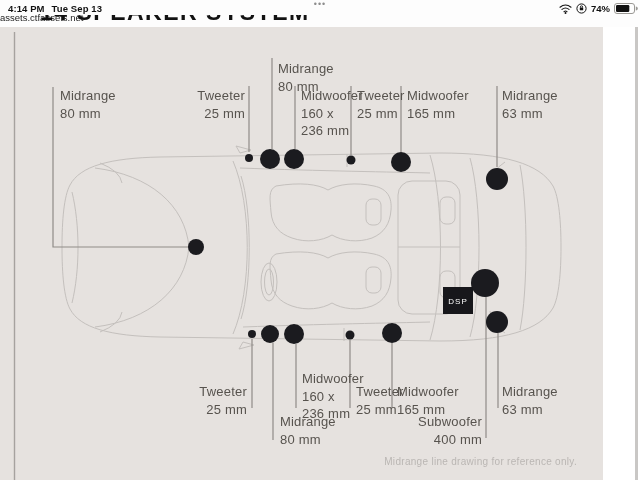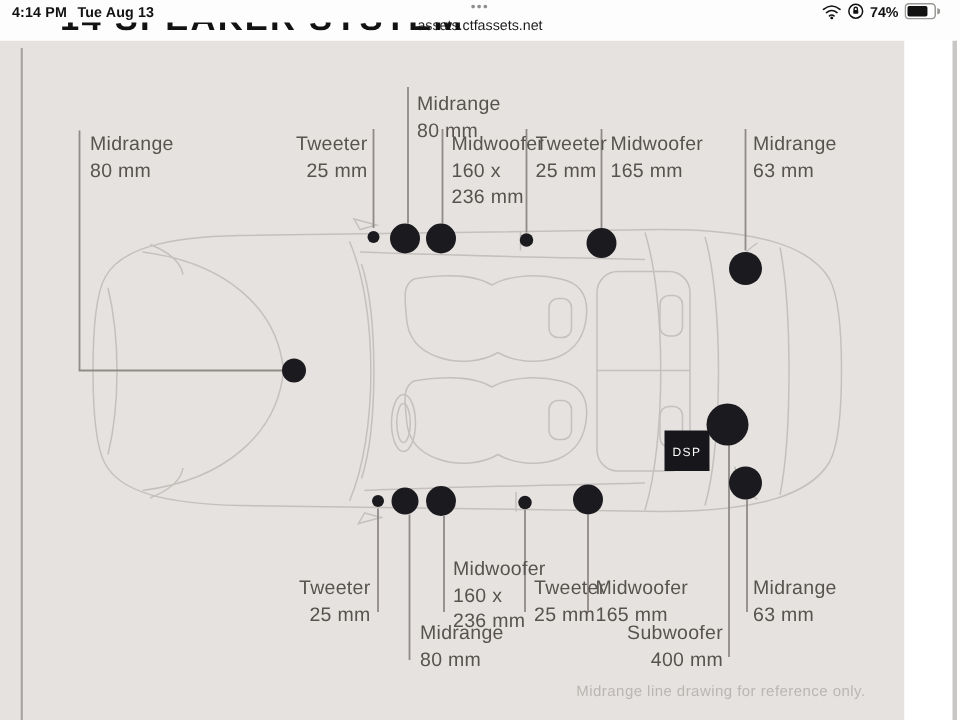--- a/index.html
+++ b/index.html
@@ -5,22 +5,22 @@
   html,body{margin:0;padding:0;}
   body{width:640px;height:480px;overflow:hidden;position:relative;
        font-family:"Liberation Sans",sans-serif;background:#ffffff;}
   .screen{position:absolute;inset:0;}
 
   
   .statusbar{position:absolute;left:0;top:0;width:640px;height:27px;background:#fdfdfd;z-index:5;}
   .sb-left{position:absolute;left:8px;top:3px;font-size:9.5px;font-weight:700;color:#111;letter-spacing:.1px;}
   .sb-left .date{margin-left:7px;font-weight:700;color:#111;}
   .sb-tabdots{position:absolute;left:0;right:0;top:0px;text-align:center;font-size:9px;color:#8d8d8d;letter-spacing:1px;line-height:8px;}
-  .sb-url{position:absolute;left:0;right:0;top:12px;text-align:center;font-size:9.5px;color:#1c1c1c;}
-  .sb-right{position:absolute;right:13px;top:3px;display:flex;align-items:center;gap:4px;height:11px;text-align:center;}
+  .sb-url{position:absolute;left:0;right:0;top:12px;text-align:left;font-size:9.5px;color:#1c1c1c;}
+  .sb-right{position:absolute;right:2px;top:3px;display:flex;align-items:center;gap:4px;height:11px;text-align:center;}
   .sb-pct{font-size:9.5px;font-weight:700;color:#111;}
 
   
   .page-title{position:absolute;left:40px;top:0;z-index:6;height:24px;line-height:24px;
     font-size:23px;font-weight:700;color:#121212;letter-spacing:1.5px;
     clip-path:inset(15px 0 0 0);white-space:nowrap;}
 
   
   .canvas{position:absolute;left:0;top:27px;width:603px;height:453px;background:#e6e2df;}
   .diagram-svg{position:absolute;left:0;top:-27px;pointer-events:none;}
@@ -36,21 +36,21 @@
   .scroll-line{position:absolute;left:32px;top:0;width:3px;height:453px;background:#c9c7c5;}
 </style>
 </head>
 <body>
 
 <div class="screen">
 
   <div class="page-title">14 SPEAKER SYSTEM</div>
 
   <div class="statusbar">
-    <div class="sb-left"><span>4:14 PM</span><span class="date">Tue Aug 13</span></div>
+    <div class="sb-left"><span>4:14 PM</span><span class="date">Tue Sep 13</span></div>
     <div class="sb-tabdots">•••</div>
     <div class="sb-url">assets.ctfassets.net</div>
     <div class="sb-right">
       <span>
         <svg width="13" height="10" viewBox="0 0 13 10">
             <g fill="none" stroke="#111" stroke-width="1.1" stroke-linecap="round">
               <path d="M1 3.2 Q6.5 -1.2 12 3.2"></path>
               <path d="M3 5.4 Q6.5 2.6 10 5.4"></path>
               <path d="M5 7.6 Q6.5 6.4 8 7.6"></path>
             </g>

